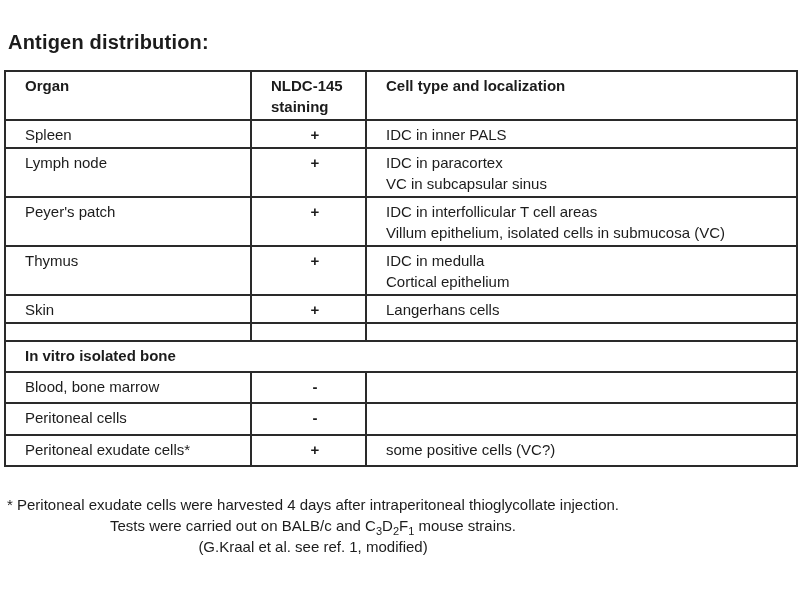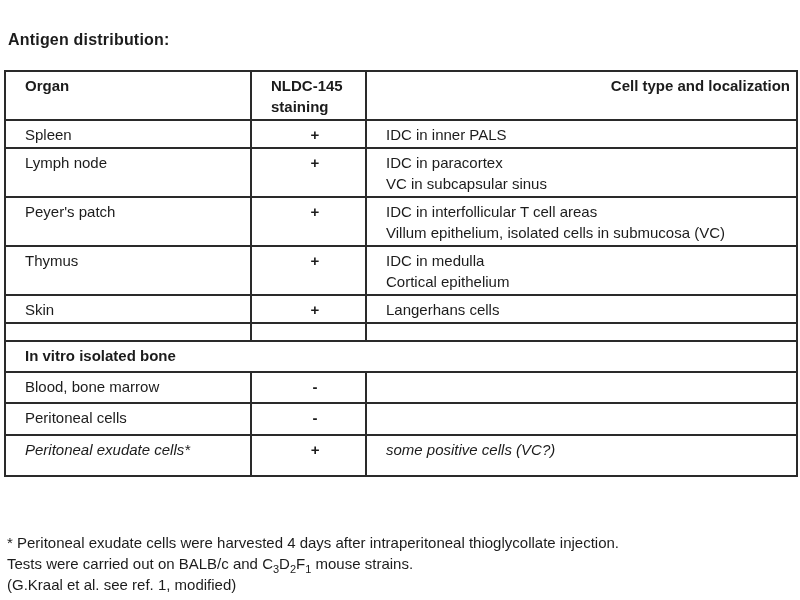--- a/index.html
+++ b/index.html
@@ -12,21 +12,21 @@
     width: 800px; height: 600px;
     background: var(--background);
     font-family: "Liberation Sans", "DejaVu Sans", sans-serif;
     color: var(--text);
     overflow: hidden;
     position: relative;
   }
   .page-title {
     position: absolute;
     left: 8px; top: 31px;
-    font-size: 16px;
+    font-size: 20px;
     font-weight: bold;
     letter-spacing: 0.2px;
   }
   table.antigen-table {
     position: absolute;
     left: 4px; top: 70px;
     width: 792px;
     border-collapse: collapse;
     table-layout: fixed;
   }
@@ -38,34 +38,35 @@
     vertical-align: top;
     font-size: 15px;
     line-height: 21px;
     padding: 3px 6px 2px 19px;
     overflow: hidden;
   }
   .antigen-table th {
     font-weight: bold;
     text-align: left;
   }
-  .antigen-table th.center { text-align: right; }
+  .antigen-table th.center { text-align: left; }
   .cell-stain {
     text-align: center;
     font-weight: bold;
   }
   .cell-celltype { white-space: pre-line; }
   .section-header td {
     font-weight: bold;
   }
   .footnotes {
     position: absolute;
-    left: 7px; top: 532px;
+    left: 7px; top: 494px;
     font-size: 15px;
     line-height: 21px;
+    text-align: center;
   }
   .footnotes sub {
     font-size: 11px;
     line-height: 0;
   }
 </style>
 </head>
 <body>
 
 <div class="page-title">Antigen distribution:</div>
@@ -132,21 +133,21 @@
       <td class="cell-stain">-</td>
       <td class="cell-celltype"></td>
     </tr>
 
     <tr style="height:32px;">
       <td class="cell-organ">Peritoneal cells</td>
       <td class="cell-stain">-</td>
       <td class="cell-celltype"></td>
     </tr>
 
-    <tr style="height:41px;font-style:italic;">
+    <tr style="height:31px;">
       <td class="cell-organ">Peritoneal exudate cells*</td>
       <td class="cell-stain">+</td>
       <td class="cell-celltype">some positive cells (VC?)</td>
     </tr>
   </tbody>
 </table>
 
 <div class="footnotes">
   <div>* Peritoneal exudate cells were harvested 4 days after intraperitoneal thioglycollate injection.</div>
   <div><span>Tests were carried out on BALB/c and C</span><sub>3</sub><span>D</span><sub>2</sub><span>F</span><sub>1</sub><span> mouse strains.</span></div>

